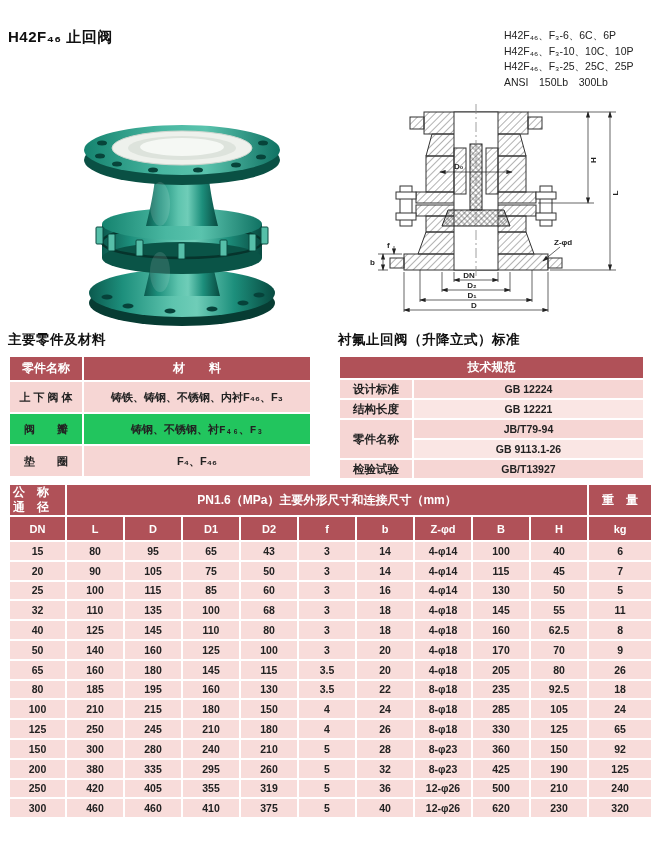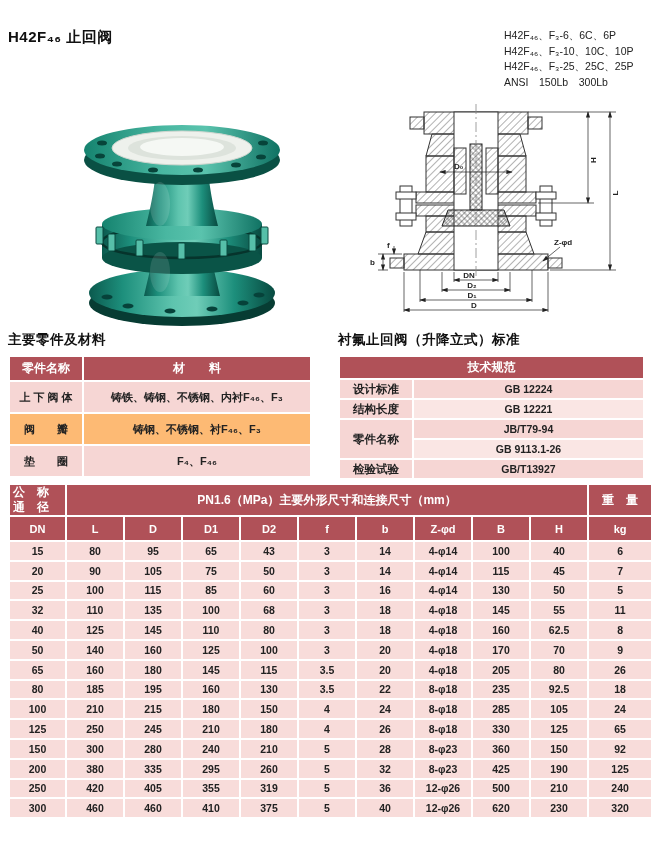--- a/index.html
+++ b/index.html
@@ -21,21 +21,21 @@
   .section-title{font-size:13.5px;font-weight:bold;margin:0 0 6px 0;letter-spacing:.5px;}
 
   table{border-collapse:separate;border-spacing:2px;}
   th,td{padding:0;}
 
   .parts-table{width:100%;}
   .parts-table th{background:#b05158;color:#fff;font-size:12px;font-weight:bold;height:23px;}
   .parts-table td{font-size:11px;font-weight:bold;text-align:center;height:30px;color:#222;}
   .parts-table .pname{width:72px;}
   tr.r-dark td{background:#f6d6d4;}
-  tr.r-light td{background:#fdba74;}
+  tr.r-light td{background:#22c55e;font-family:Liberation Mono, monospace;}
 
   .std-table{width:100%;}
   .std-table th{background:#b05158;color:#fff;font-size:12px;font-weight:bold;height:21px;}
   .std-table td{font-size:10.5px;font-weight:bold;text-align:center;height:18px;color:#222;}
   .std-table td.slabel{width:72px;font-size:11.5px;background:#f6d6d4;margin-left:24px;}
   .std-table td.sv0{background:#f6d6d4;}
   .std-table td.sv1{background:#fae6e4;}
 
   .dim-table{position:absolute;left:8px;top:483px;width:637px;table-layout:fixed;}
   .dim-table th{background:#b05158;color:#fff;font-weight:bold;}

